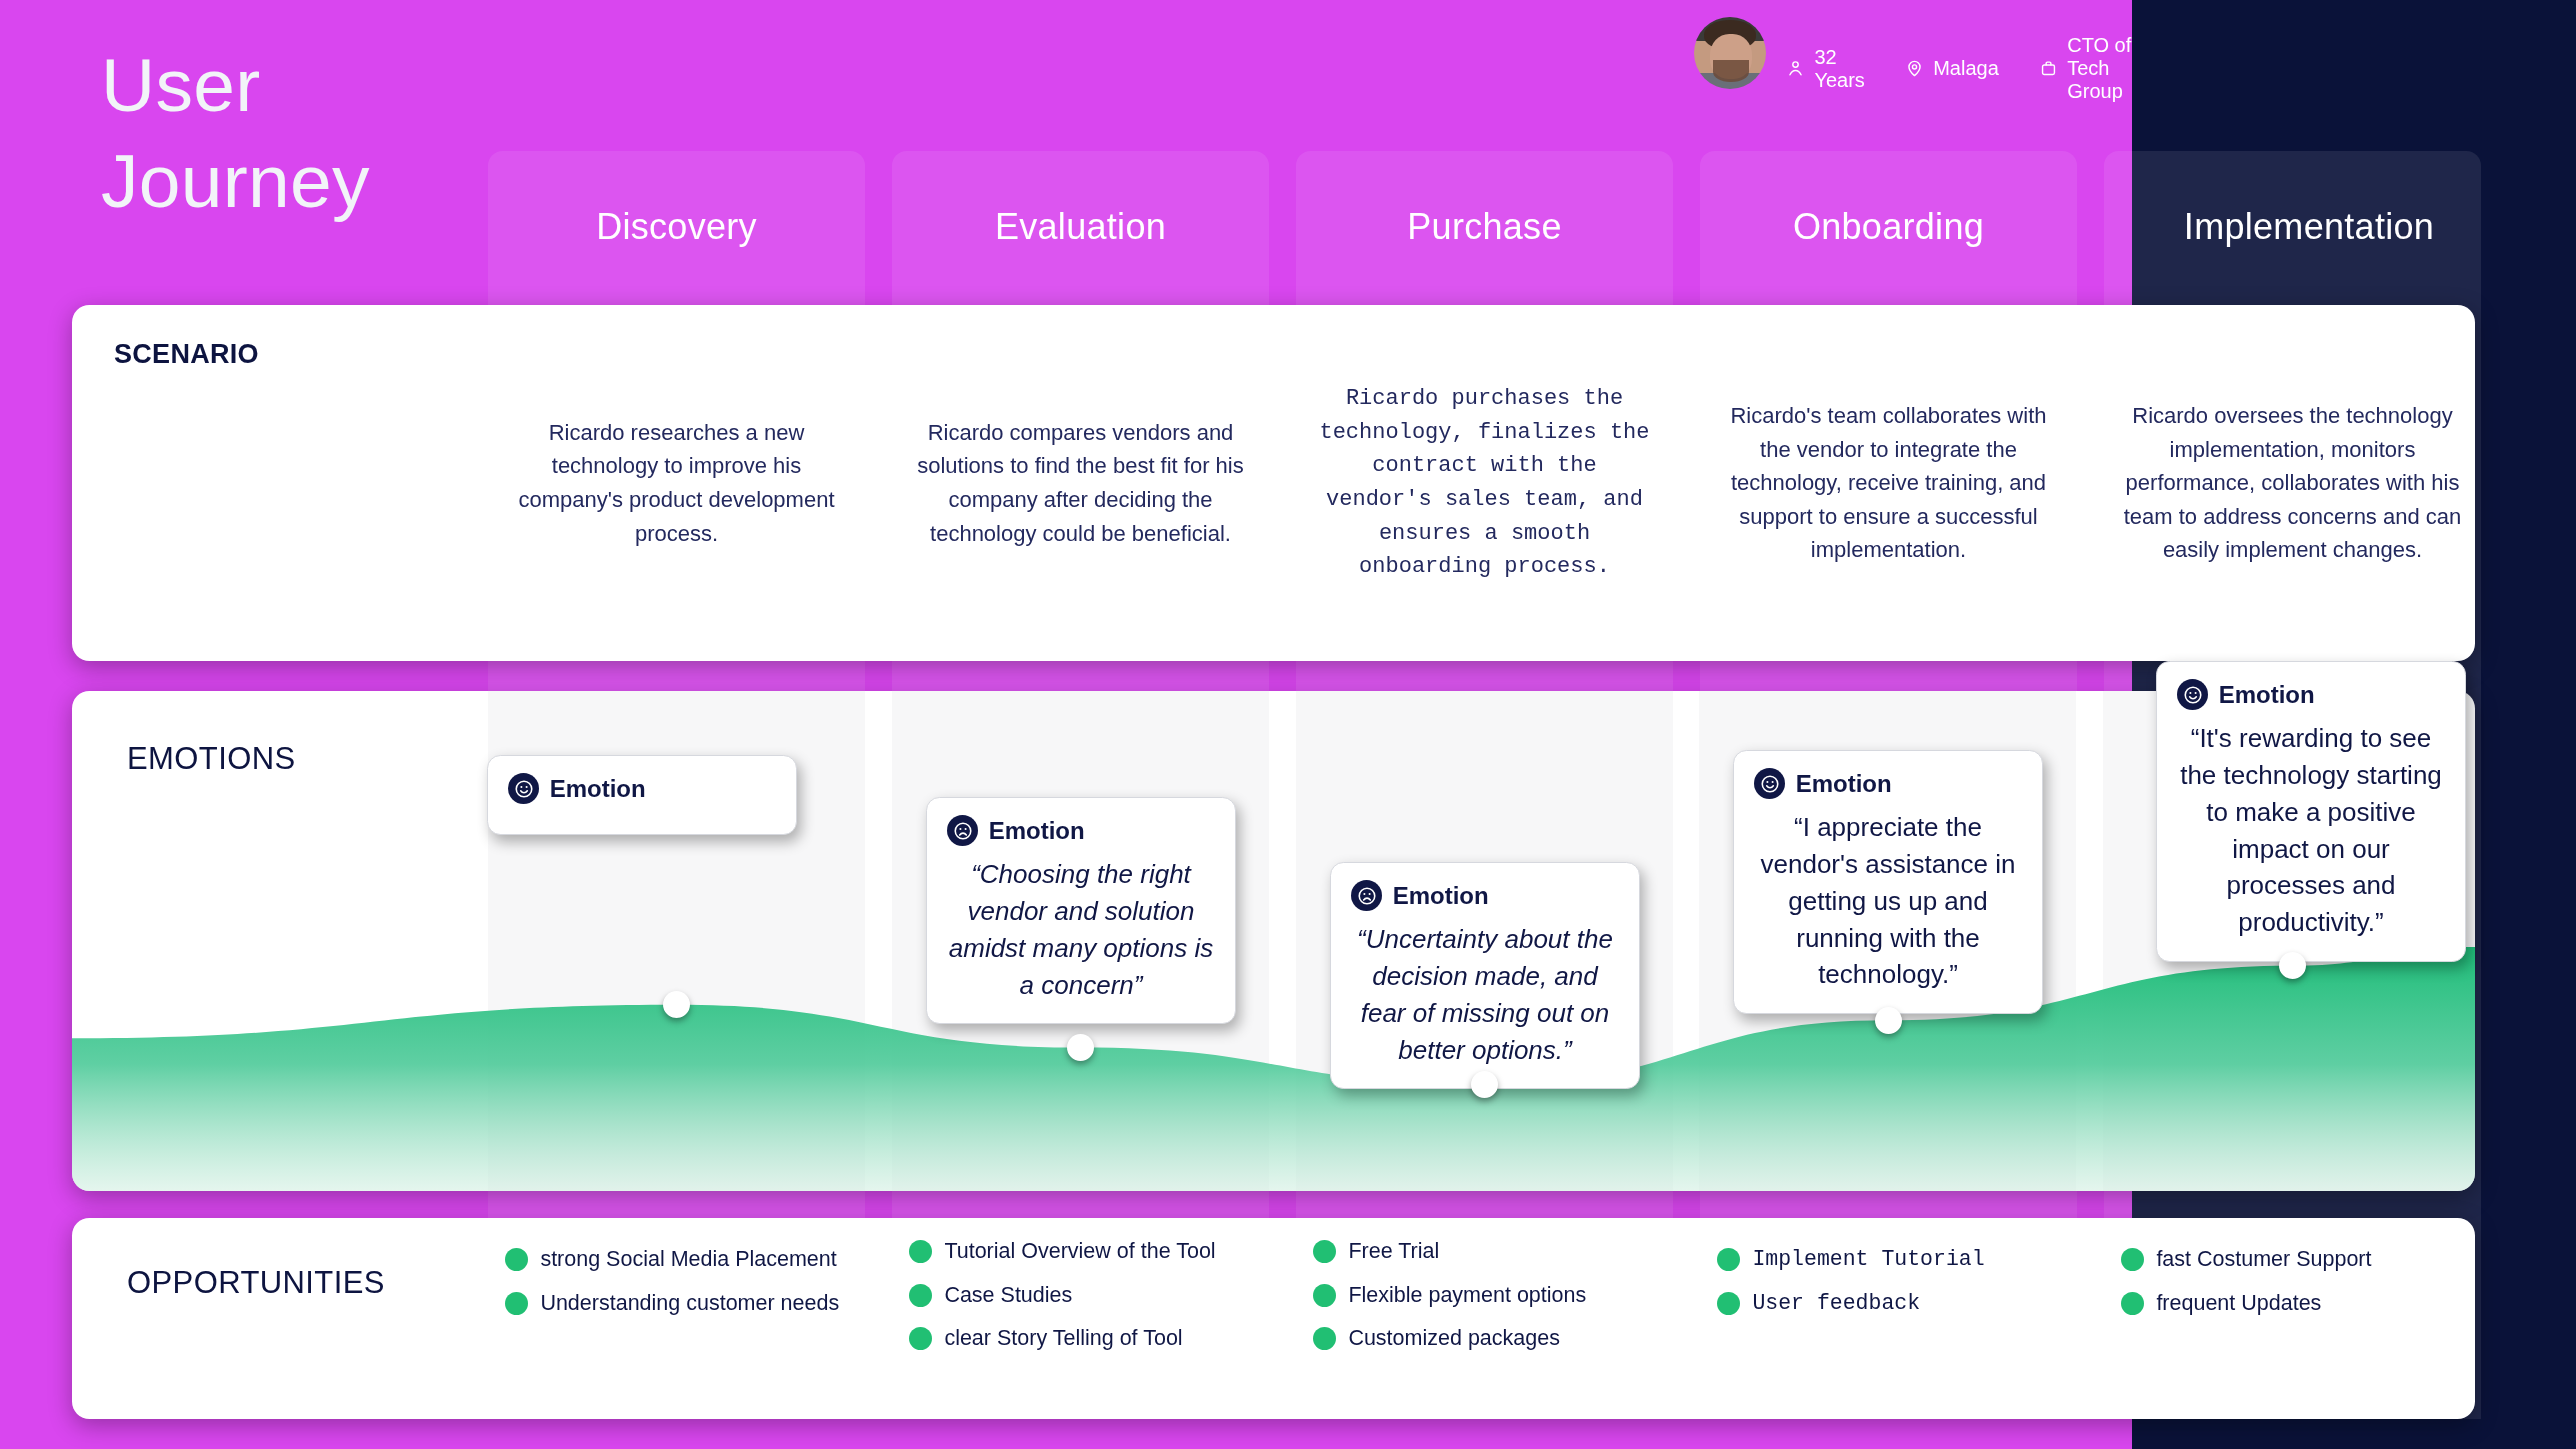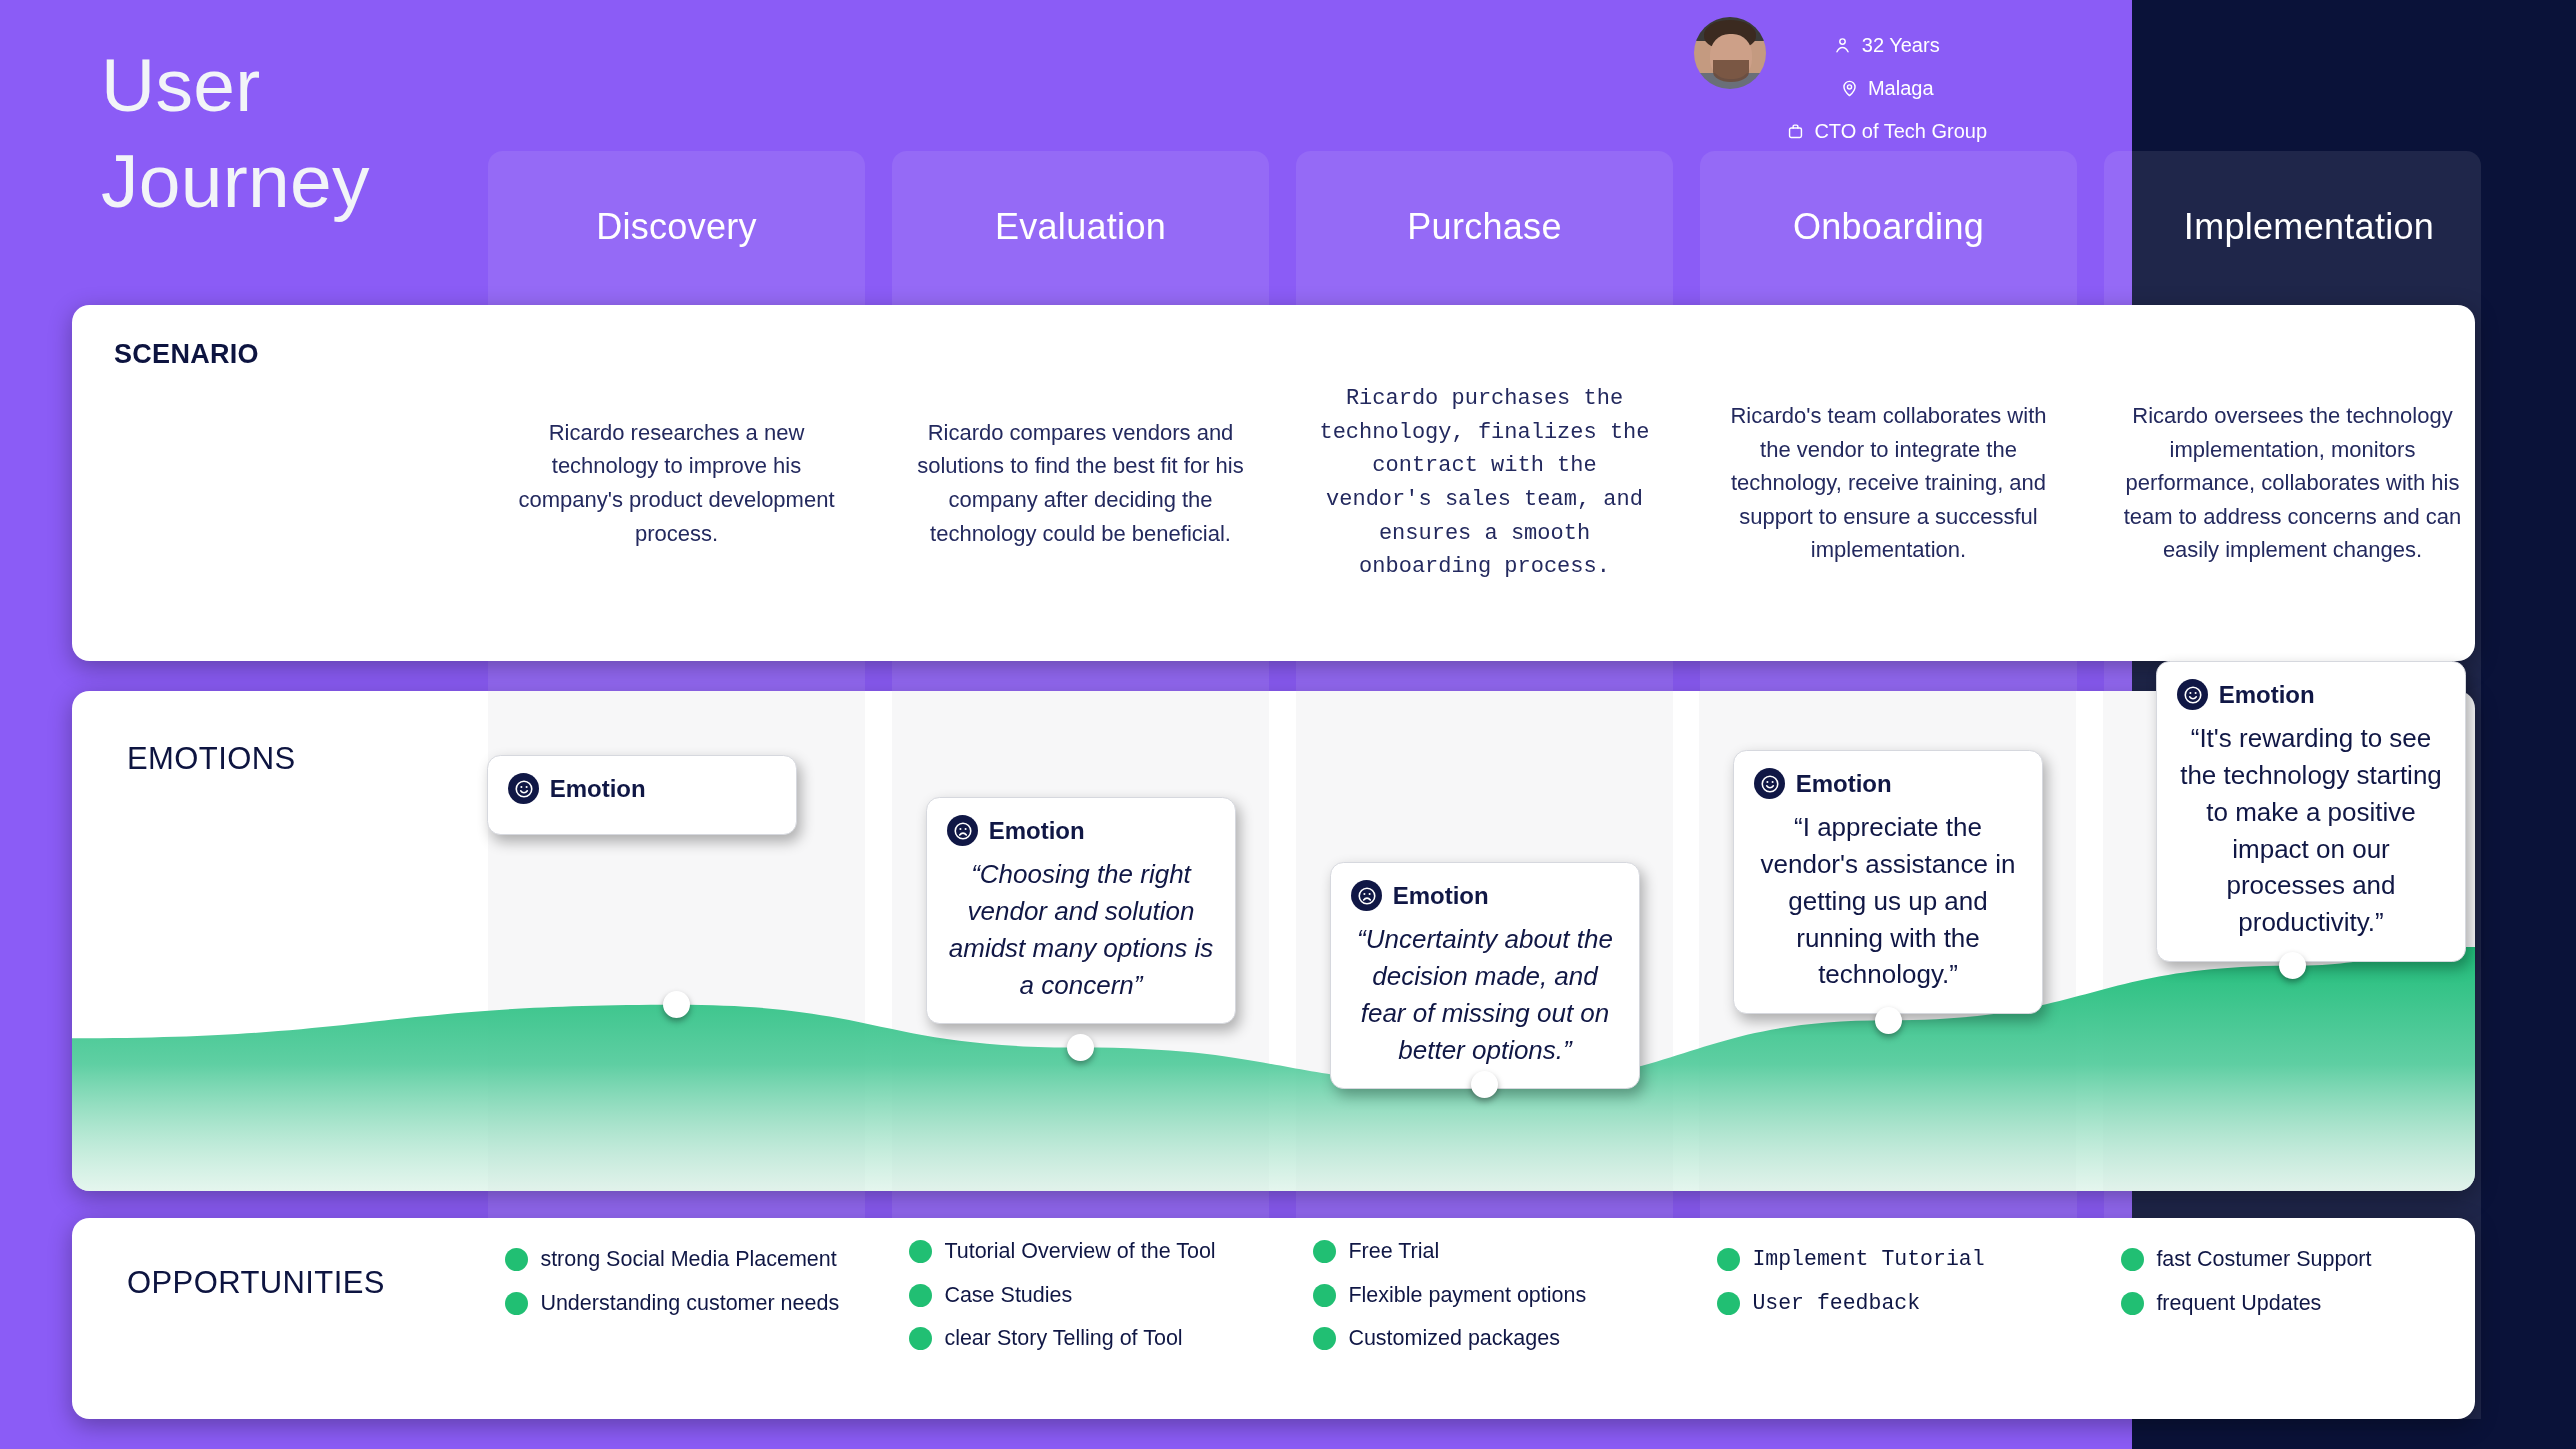--- a/index.html
+++ b/index.html
@@ -2,21 +2,21 @@
 <html style="font-size:10.7px"><head>
 <meta charset="utf-8">
 <style>
   * { box-sizing: border-box; margin: 0; padding: 0; }
   html, body {
     width: 2576px; height: 1449px;
     background: #0a1239;
     font-family: "Liberation Sans", sans-serif;
     overflow: hidden;
   }
-  #root { position: relative; width: 2132px; height: 1449px; background:#8b5cf6; }
+  #root { position: relative; width: 2132px; height: 1449px; background:#d946ef; }
 
   
   .title {
     position: absolute; left: 101px; top: 37px;
     width: 416px;
     font-size: 75px; line-height: 1.28;
     font-weight: 300; color: #f2f4f8; letter-spacing: 0.3px;
   }
 
   
@@ -31,21 +31,21 @@
       overflow:hidden; flex:0 0 auto; position:relative;
   }
   .avatar .hair { position:absolute; left:14%; top:4%; width:72%; height:40%;
     background:#3b2a20; border-radius:50% 50% 42% 42%; }
   .avatar .face { position:absolute; left:22%; top:24%; width:58%; height:62%;
     background:#cda088; border-radius:46% 46% 44% 44%; }
   .avatar .beard { position:absolute; left:26%; top:60%; width:50%; height:30%;
     background:#6b4a38; border-radius:0 0 48% 48%; opacity:.85; }
   .persona-meta { padding-top:2.7px; }
   .persona-name { font-size:42px; font-weight:400; color:#ffffff; line-height:1.05; letter-spacing:0.2px; }
-  .persona-facts { display:flex; align-items:center; gap:20px; margin-top:14.8px;flex-direction:column; }
+  .persona-facts { display:flex; align-items:center; gap:40px; margin-top:14.8px; }
   .fact { display:flex; align-items:center; gap:9.4px; color:#ffffff; font-size:20px; }
   .fact svg { width:19px; height:19px; display:block; }
 
   
   .col-strip {
     position:absolute; top:151px; width:377px; height:1268px;
     background:rgba(255,255,255,0.085);
     border-radius:14.8px 14.8px 0 0;
   }
 

